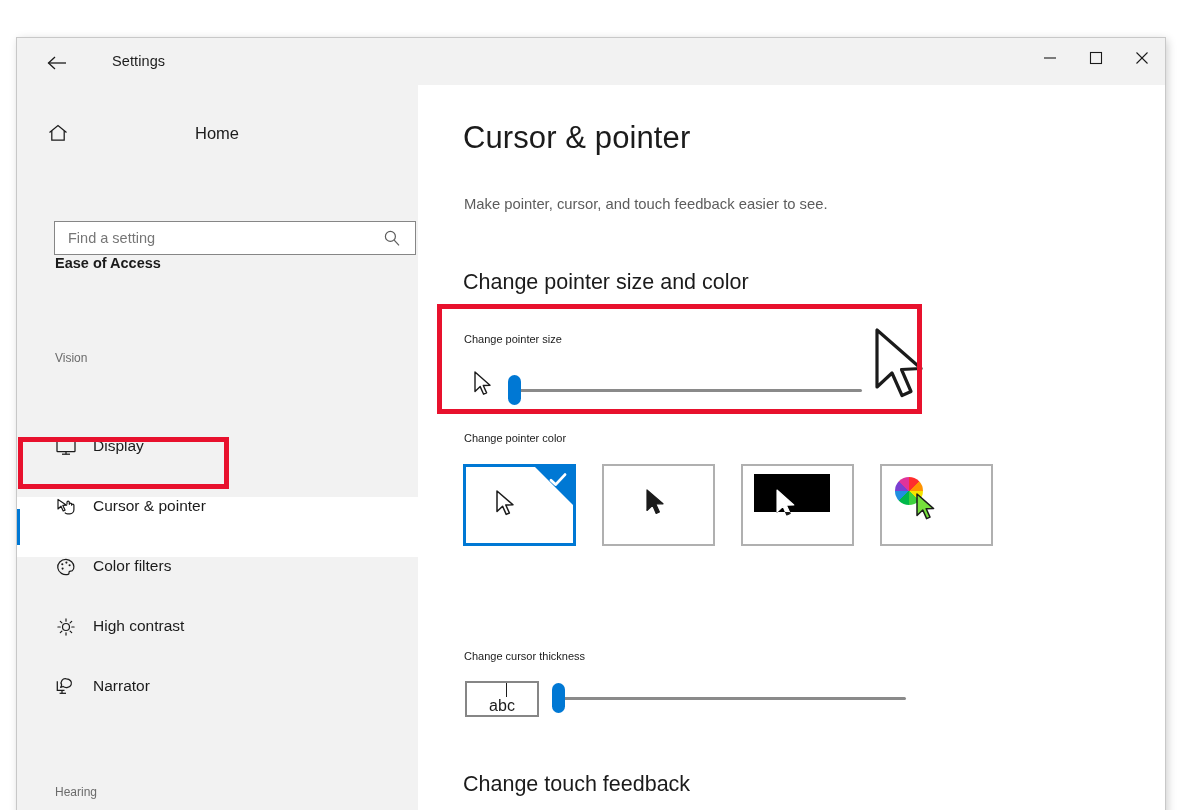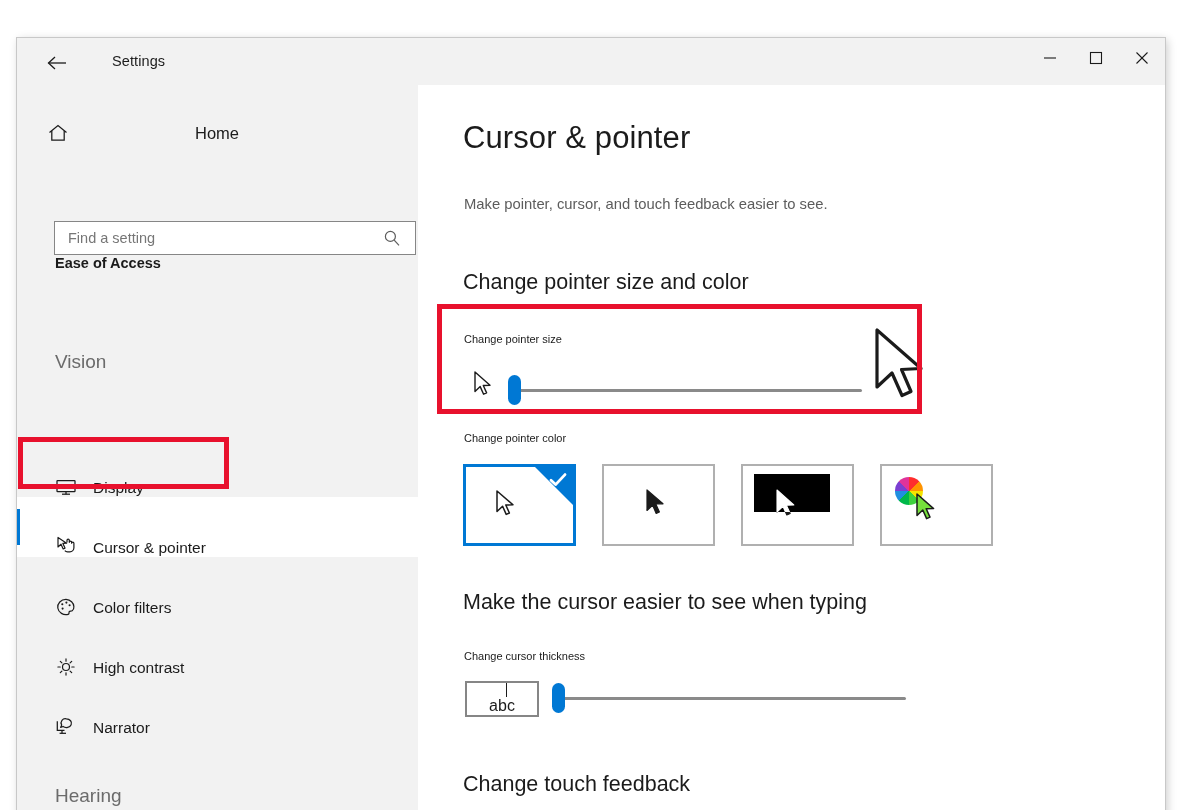--- a/index.html
+++ b/index.html
@@ -103,30 +103,30 @@
   .grp-head {
     position: absolute;
     left: 38px;
     font-size: 14.5px;
     font-weight: bold;
     color: #1b1b1b;
   }
   .sec-head {
     position: absolute;
     left: 38px;
-    font-size: 19px;
+    font-size: 12px;
     color: #6b6b6b;
   }
 
   .navlist { position: absolute; left: 0; top: 352px; width: 401px; }
   .navitem {
     position: relative;
     height: 60px;
     display: flex;
-    align-items: flex-end;
+    align-items: flex-start;
     padding-left: 38px;
   }
   .navitem .ni-icon {
     width: 30px;
     display: flex; align-items: center; justify-content: flex-start;
   }
   .navitem .ni-label {
     margin-left: 8px;
     font-size: 15.5px;
     color: #1b1b1b;
@@ -498,21 +498,20 @@
         <div class="swatch">
           <span class="wheel"></span>
           <span class="cursor-svg" style="left:33px; top:26px;">
             <svg width="24" height="34" viewBox="0 0 24 34">
               <path d="M2 2 L2 23.5 L7.8 18 L11.6 26.6 L15 25.1 L11.2 16.8 L18.6 16.6 Z" fill="#76e03c" stroke="#1b1b1b" stroke-width="1.5" stroke-linejoin="round"></path>
             </svg>
           </span>
         </div>
       </div>
 
-      <div class="h2" style="top:505px">Make the cursor easier to see when typing</div>
       <div class="lbl" style="top:565px">Change cursor thickness</div>
 
       <div class="abcbox" style="left:47px; top:596px;">
         <span class="abc-caret"></span>
         <span class="abc-text">abc</span>
       </div>
 
       <div class="slider-row" style="left:0; top:0;">
         <div class="track" style="left:140px; top:612px; width:348px;"></div>
         <div class="thumb" style="left:134px; top:598px;"></div>

